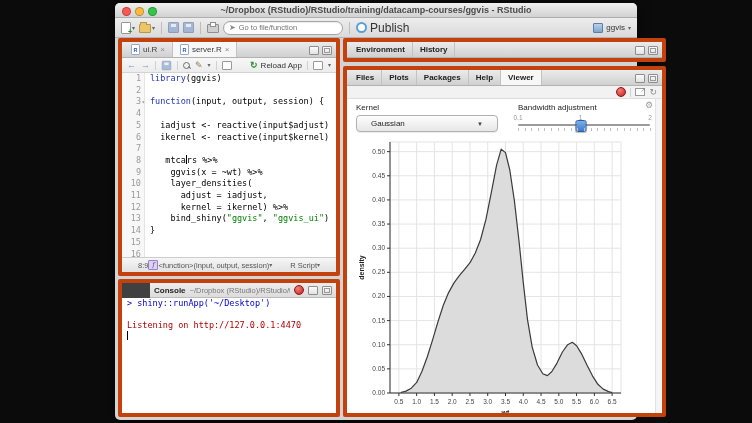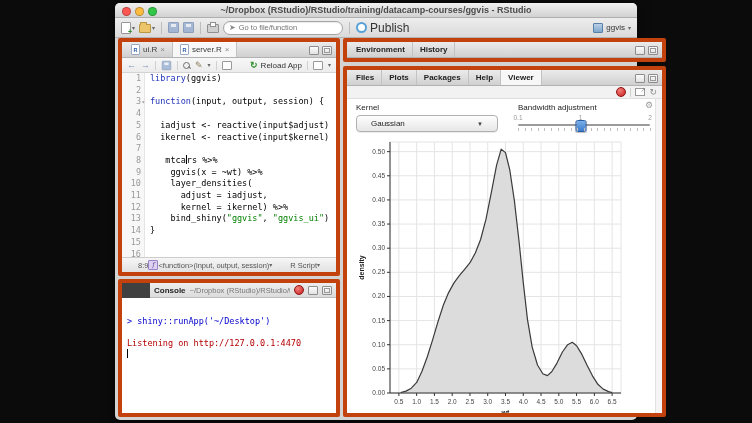--- a/index.html
+++ b/index.html
@@ -84,21 +84,21 @@
   .editor-status{height:14px;flex:none;background:linear-gradient(#f6f6f6,#e2e2e2);border-top:1px solid #cdcdcd;
                  display:flex;align-items:center;font-size:7.5px;color:#555;padding:0 16px;}
   .fn-ic{width:8px;height:8px;background:#ddd1f0;border:1px solid #9a7fc9;color:#5a3f9e;font-size:6.5px;font-style:italic;
          display:flex;align-items:center;justify-content:center;border-radius:1px;font-family:"DejaVu Serif",serif;}
   
   .console-header{height:14px;flex:none;background:linear-gradient(#ededed,#dcdcdc);border-bottom:1px solid #bcbcbc;
                   display:flex;align-items:center;padding:0 4px;gap:4px;font-size:7.5px;color:#666;margin-left:28px;}
   .console-title{font-weight:bold;font-size:8px;color:#222;flex:none;}
   .console-path{flex:1;white-space:nowrap;overflow:hidden;text-overflow:clip;color:#777;}
   .stop-dot{width:8px;height:8px;flex:none;border-radius:50%;background:radial-gradient(circle at 35% 30%,#f57e78,#c42020);border:1px solid #8e1414;}
-  .console-body{flex:1;font-family:"DejaVu Sans Mono",monospace;font-size:8.5px;line-height:11px;padding:18px 5px;background:#fff;}
+  .console-body{flex:1;font-family:"DejaVu Sans Mono",monospace;font-size:8.5px;line-height:11px;padding:0 5px;background:#fff;}
   .cl.input{color:#0000cc}.cl.message{color:#b30000}.cl{white-space:pre;}
   
   .viewer-toolbar{height:12px;flex:none;background:#f2f2f2;border-bottom:1px solid #dedede;
                   display:flex;align-items:center;justify-content:flex-end;gap:4px;padding:0 5px;}
   .vt-ic{color:#8a8a8a;font-size:9px;line-height:9px;}
   .newwin-ic{width:8px;height:6px;border:1px solid #999;background:#fff;position:relative;}
   .newwin-ic::after{content:"↗";position:absolute;right:-1px;top:-3px;font-size:6px;color:#777;}
   .viewer-content{flex:1;position:relative;background:#fff;padding:3px 12px 0 7px;display:flex;flex-direction:column;min-height:0;}
   .vscroll{position:absolute;right:0;top:0;bottom:0;width:6px;background:#f5f5f5;border-left:1px solid #e2e2e2;}
   .gear{position:absolute;right:9px;top:2px;color:#9a9a9a;font-size:9px;line-height:9px;}

